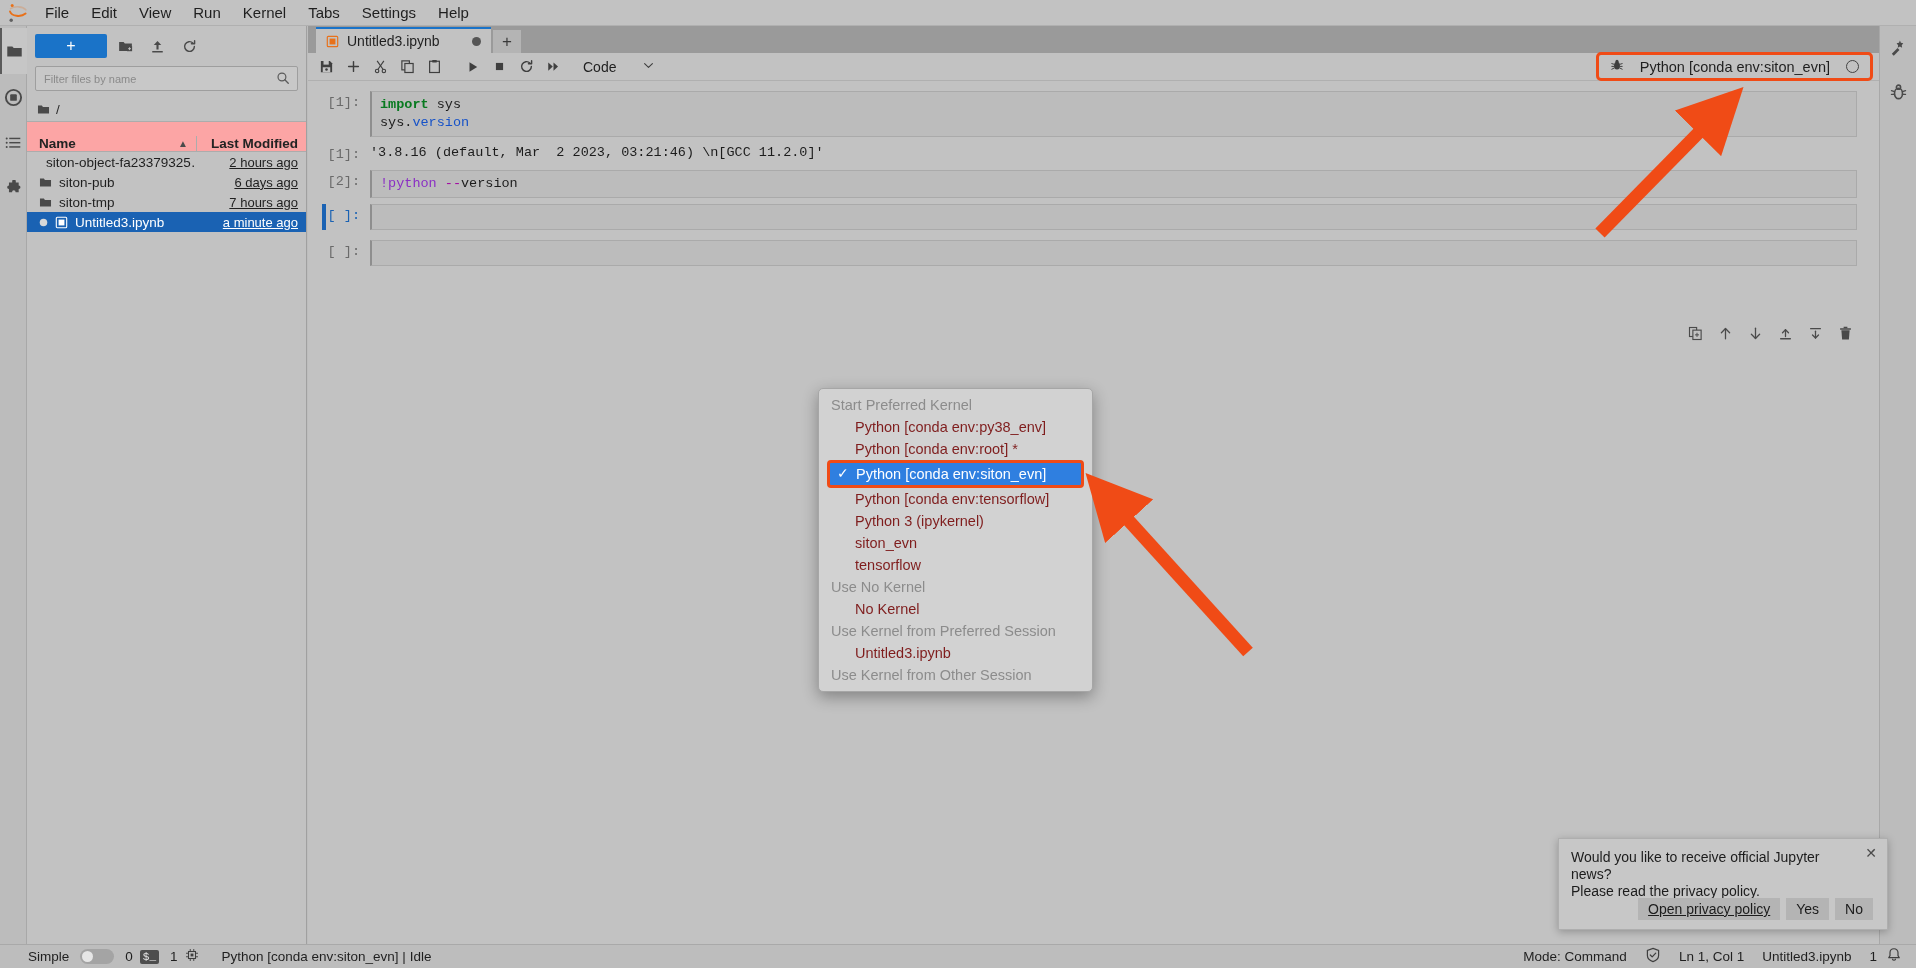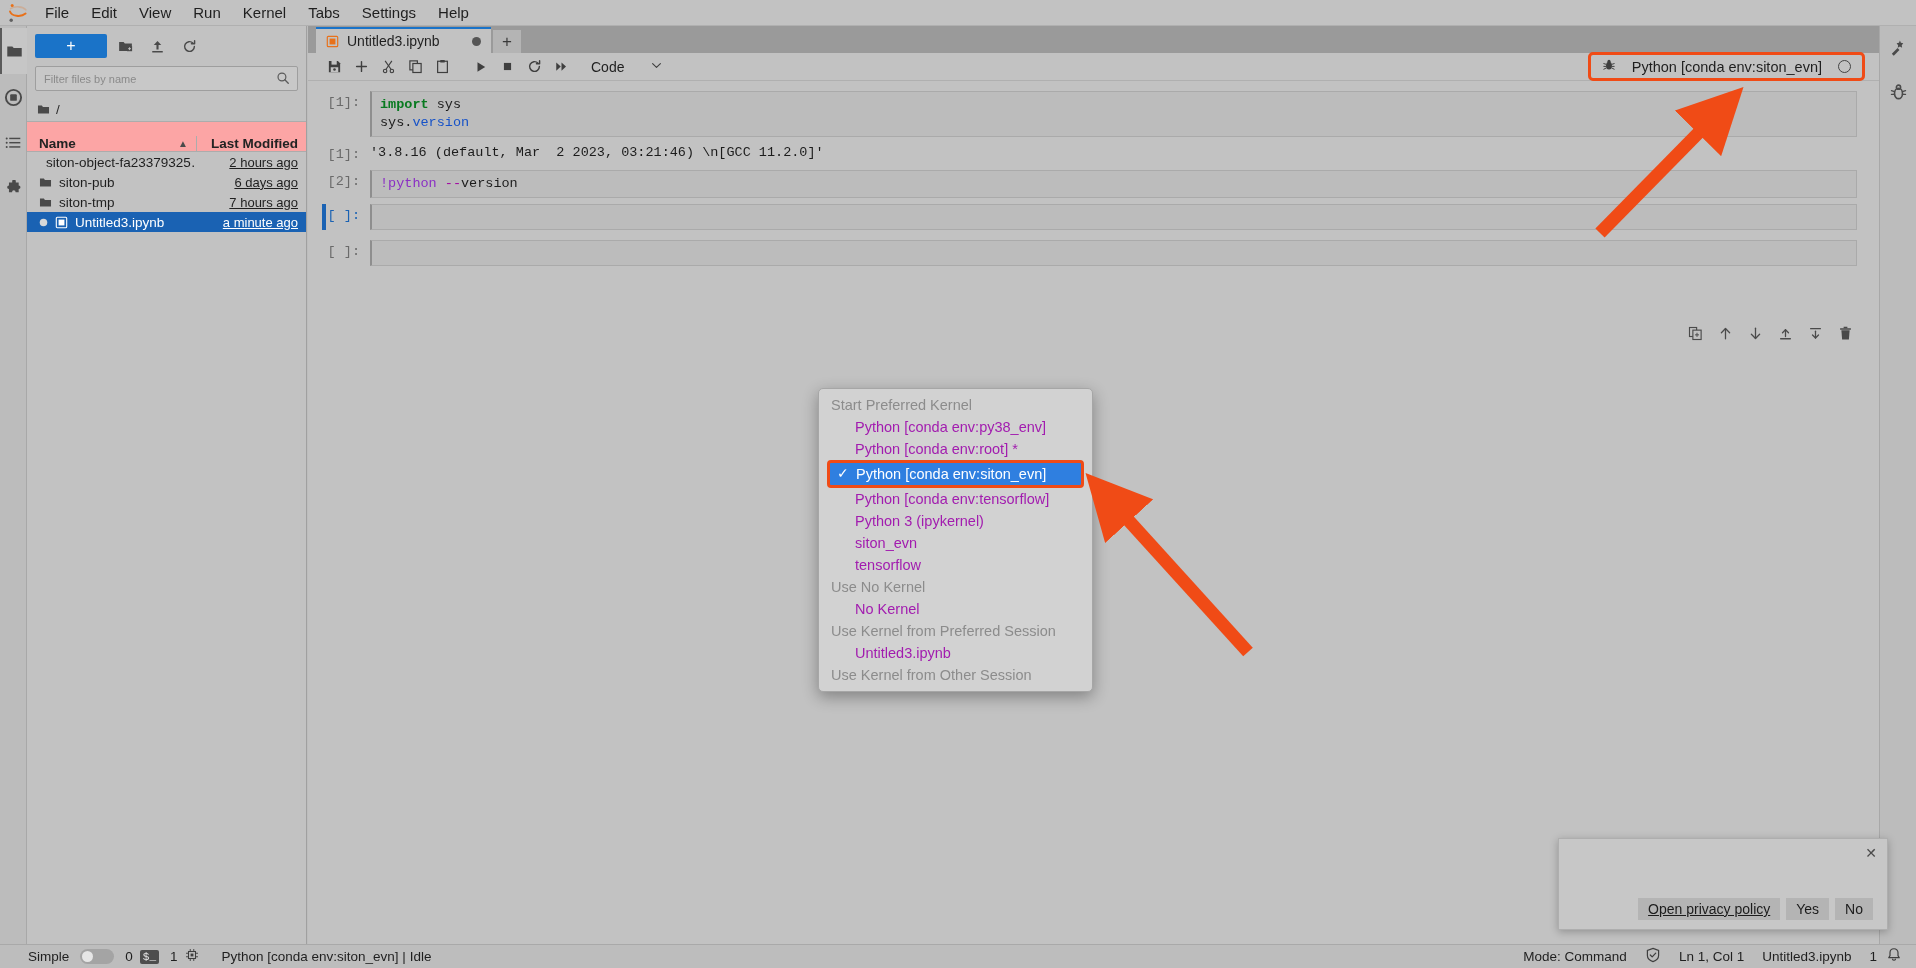--- a/index.html
+++ b/index.html
@@ -102,21 +102,21 @@
   #tab-add {
     width: 28px; height: 23px; background: #b4b4b4; display: flex; align-items: center;
     justify-content: center; font-size: 17px; color: #3a3a3a; cursor: pointer; margin-left: 2px;
   }
   #nb-panel {
     position: absolute; left: 0; top: 27px; right: 0; bottom: 0;
     background: #c2c2c2; display: flex; flex-direction: column;
   }
   #nb-toolbar {
     height: 28px; display: flex; align-items: center; gap: 2px;
-    padding: 0 14px; border-bottom: 1px solid #b0b0b0; background: #c2c2c2;
+    padding: 0 6px; border-bottom: 1px solid #b0b0b0; background: #c2c2c2;
   }
   .tb-btn {
     width: 25px; height: 24px; display: flex; align-items: center; justify-content: center;
     cursor: pointer; color: #3f3f3f; border-radius: 2px;
   }
   .tb-sep { width: 9px; }
   #celltype-select {
     display: flex; align-items: center; gap: 26px; margin-left: 8px;
     font-size: 14px; color: #1f1f1f; cursor: pointer;
     border: 1px solid transparent; padding: 2px 6px; border-radius: 2px;
@@ -182,21 +182,21 @@
   #kernel-menu {
     position: absolute; left: 818px; top: 388px; width: 275px;
     background: #d2d2d2; border: 1px solid #a6a6a6; border-radius: 5px;
     box-shadow: 0 5px 16px rgba(0,0,0,0.33);
     padding: 5px 0 5px 0; z-index: 60;
   }
   .km-group {
     font-size: 14.5px; color: #8c8c8c; padding: 3px 12px 3px 12px; cursor: default;
   }
   .km-item {
-    font-size: 14.5px; color: #a21caf; padding: 3px 12px 3px 36px; cursor: pointer;
+    font-size: 14.5px; color: #7f1d1d; padding: 3px 12px 3px 36px; cursor: pointer;
     white-space: nowrap;
   }
   .km-item.selected {
     background: #2f7fe0; color: #fff; position: relative;
     border: 3px solid #f04b16; border-radius: 4px; margin: 0 8px; padding-left: 26px;
   }
   .km-item.selected .check { position: absolute; left: 7px; top: 2px; font-size: 14px; }
 
   
   #toast {
@@ -619,20 +619,22 @@
   <div class="km-item">siton_evn</div>
   <div class="km-item">tensorflow</div>
   <div class="km-group">Use No Kernel</div>
   <div class="km-item">No Kernel</div>
   <div class="km-group">Use Kernel from Preferred Session</div>
   <div class="km-item">Untitled3.ipynb</div>
   <div class="km-group">Use Kernel from Other Session</div>
 </div>
 
 <div id="toast">
+  <div id="toast-msg" style="white-space: pre-line;">Would you like to receive official Jupyter news?
+Please read the privacy policy.</div>
   <div id="toast-close">✕</div>
   <div id="toast-actions">
     <button class="toast-btn link">Open privacy policy</button>
     <button class="toast-btn">Yes</button>
     <button class="toast-btn">No</button>
   </div>
 </div>
 
 <div id="statusbar">
   <div id="sb-left">

